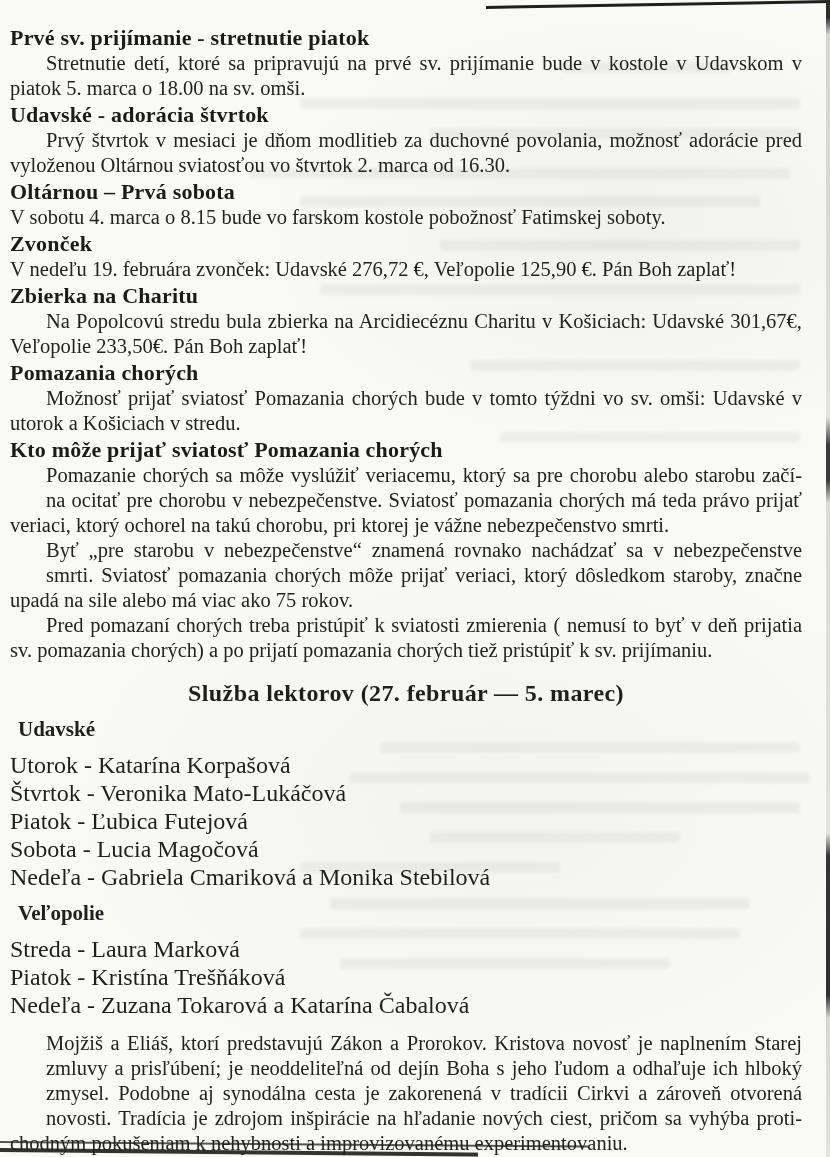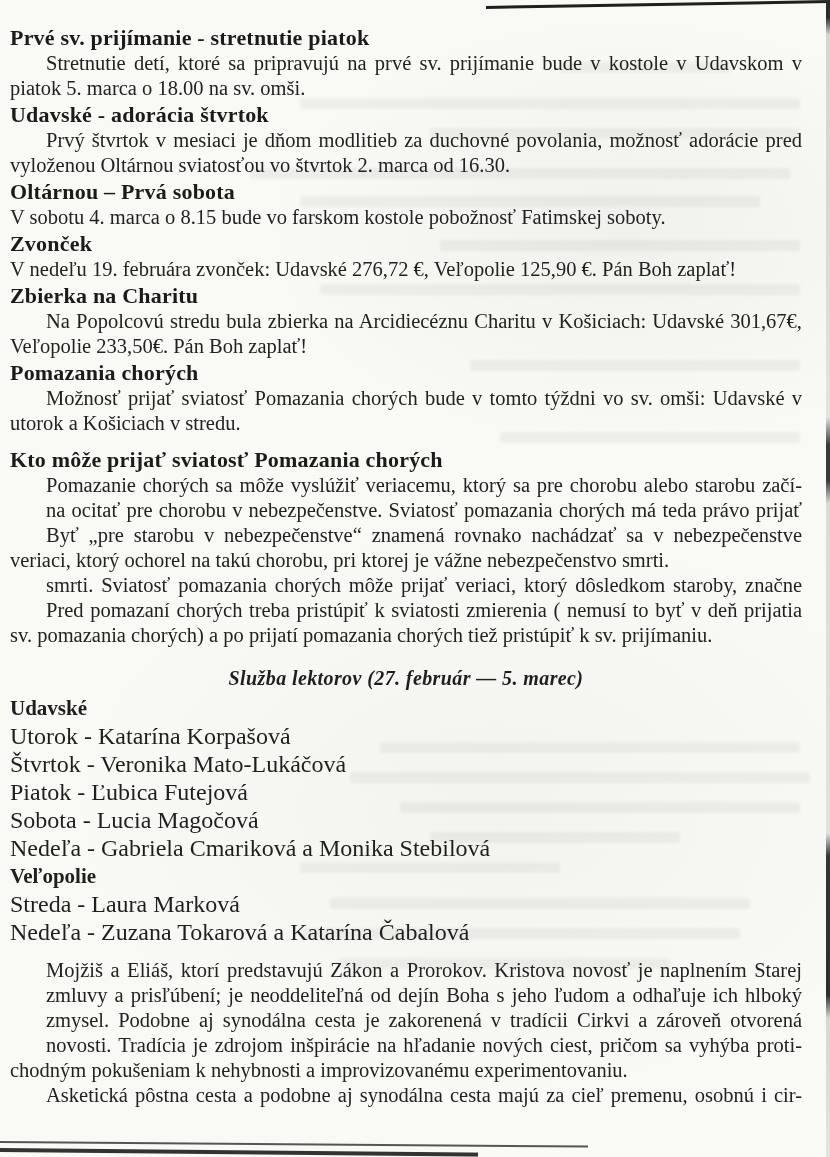--- a/index.html
+++ b/index.html
@@ -28,43 +28,42 @@
     width: 792px;
   }
   .h {
     margin: 0;
     font-size: 22px;
     font-weight: bold;
     line-height: 27px;
     letter-spacing: 0.2px;
     color: #1b1b1b;
   }
-  .h.sp { margin-top: 10px; }
+  .h.sp { }
   .ln {
     margin: 0;
     font-size: 20.5px;
     line-height: 25px;
     color: #222;
   }
   .just {
     text-align: justify;
     text-align-last: justify;
     margin-left: 36px;
   }
   .center-h {
     margin: 16px 0 2px 0;
     text-align: center;
-    font-size: 20px;
+    font-size: 24px;
     font-weight: bold;
     line-height: 28px;
     letter-spacing: 0.4px;
-    font-style: italic;
   }
   .gtitle {
-    margin: 0;
+    margin: 8px;
     font-size: 21px;
     font-weight: bold;
     line-height: 28px;
   }
   .lect {
     margin: 0;
     font-size: 24px;
     line-height: 28px;
   }
   .closing { margin-top: 12px; }
@@ -187,39 +186,41 @@
     <section>
       <h2 class="h">Pomazania chorých</h2>
       <p class="ln just">Možnosť prijať sviatosť Pomazania chorých bude v tomto týždni vo sv. omši: Udavské v</p>
       <p class="ln">utorok a Košiciach v stredu.</p>
     </section>
 
     <section>
       <h2 class="h sp">Kto môže prijať sviatosť Pomazania chorých</h2>
       <p class="ln just">Pomazanie chorých sa môže vyslúžiť veriacemu, ktorý sa pre chorobu alebo starobu začí-</p>
       <p class="ln just">na ocitať pre chorobu v nebezpečenstve. Sviatosť pomazania chorých má teda právo prijať</p>
+      <p class="ln">veriaci, ktorý ochorel na takú chorobu, pri ktorej je vážne nebezpečenstvo smrti.</p>
       <p class="ln just">Byť „pre starobu v nebezpečenstve“ znamená rovnako nachádzať sa v nebezpečenstve</p>
-      <p class="ln">veriaci, ktorý ochorel na takú chorobu, pri ktorej je vážne nebezpečenstvo smrti.</p>
       <p class="ln just">smrti. Sviatosť pomazania chorých môže prijať veriaci, ktorý dôsledkom staroby, značne</p>
+      <p class="ln">upadá na sile alebo má viac ako 75 rokov.</p>
       <p class="ln just">Pred pomazaní chorých treba pristúpiť k sviatosti zmierenia ( nemusí to byť v deň prijatia</p>
       <p class="ln">sv. pomazania chorých) a po prijatí pomazania chorých tiež pristúpiť k sv. prijímaniu.</p>
     </section>
 
     <section>
       <h2 class="center-h">Služba lektorov (27. február — 5. marec)</h2>
 
       <h3 class="gtitle">Udavské</h3>
       <p class="lect">Utorok - Katarína Korpašová</p>
       <p class="lect">Štvrtok - Veronika Mato-Lukáčová</p>
       <p class="lect">Piatok - Ľubica Futejová</p>
       <p class="lect">Sobota - Lucia Magočová</p>
       <p class="lect">Nedeľa - Gabriela Cmariková a Monika Stebilová</p>
 
       <h3 class="gtitle">Veľopolie</h3>
       <p class="lect">Streda - Laura Marková</p>
+      <p class="lect">Piatok - Kristína Trešňáková</p>
       <p class="lect">Nedeľa - Zuzana Tokarová a Katarína Čabalová</p>
     </section>
 
     <section class="closing">
       <p class="ln just">Mojžiš a Eliáš, ktorí predstavujú Zákon a Prorokov. Kristova novosť je naplnením Starej</p>
       <p class="ln just">zmluvy a prisľúbení; je neoddeliteľná od dejín Boha s jeho ľudom a odhaľuje ich hlboký</p>
       <p class="ln just">zmysel. Podobne aj synodálna cesta je zakorenená v tradícii Cirkvi a zároveň otvorená</p>
       <p class="ln just">novosti. Tradícia je zdrojom inšpirácie na hľadanie nových ciest, pričom sa vyhýba proti-</p>
       <p class="ln">chodným pokušeniam k nehybnosti a improvizovanému experimentovaniu.</p>
       <p class="ln just">Asketická pôstna cesta a podobne aj synodálna cesta majú za cieľ premenu, osobnú i cir-</p>

